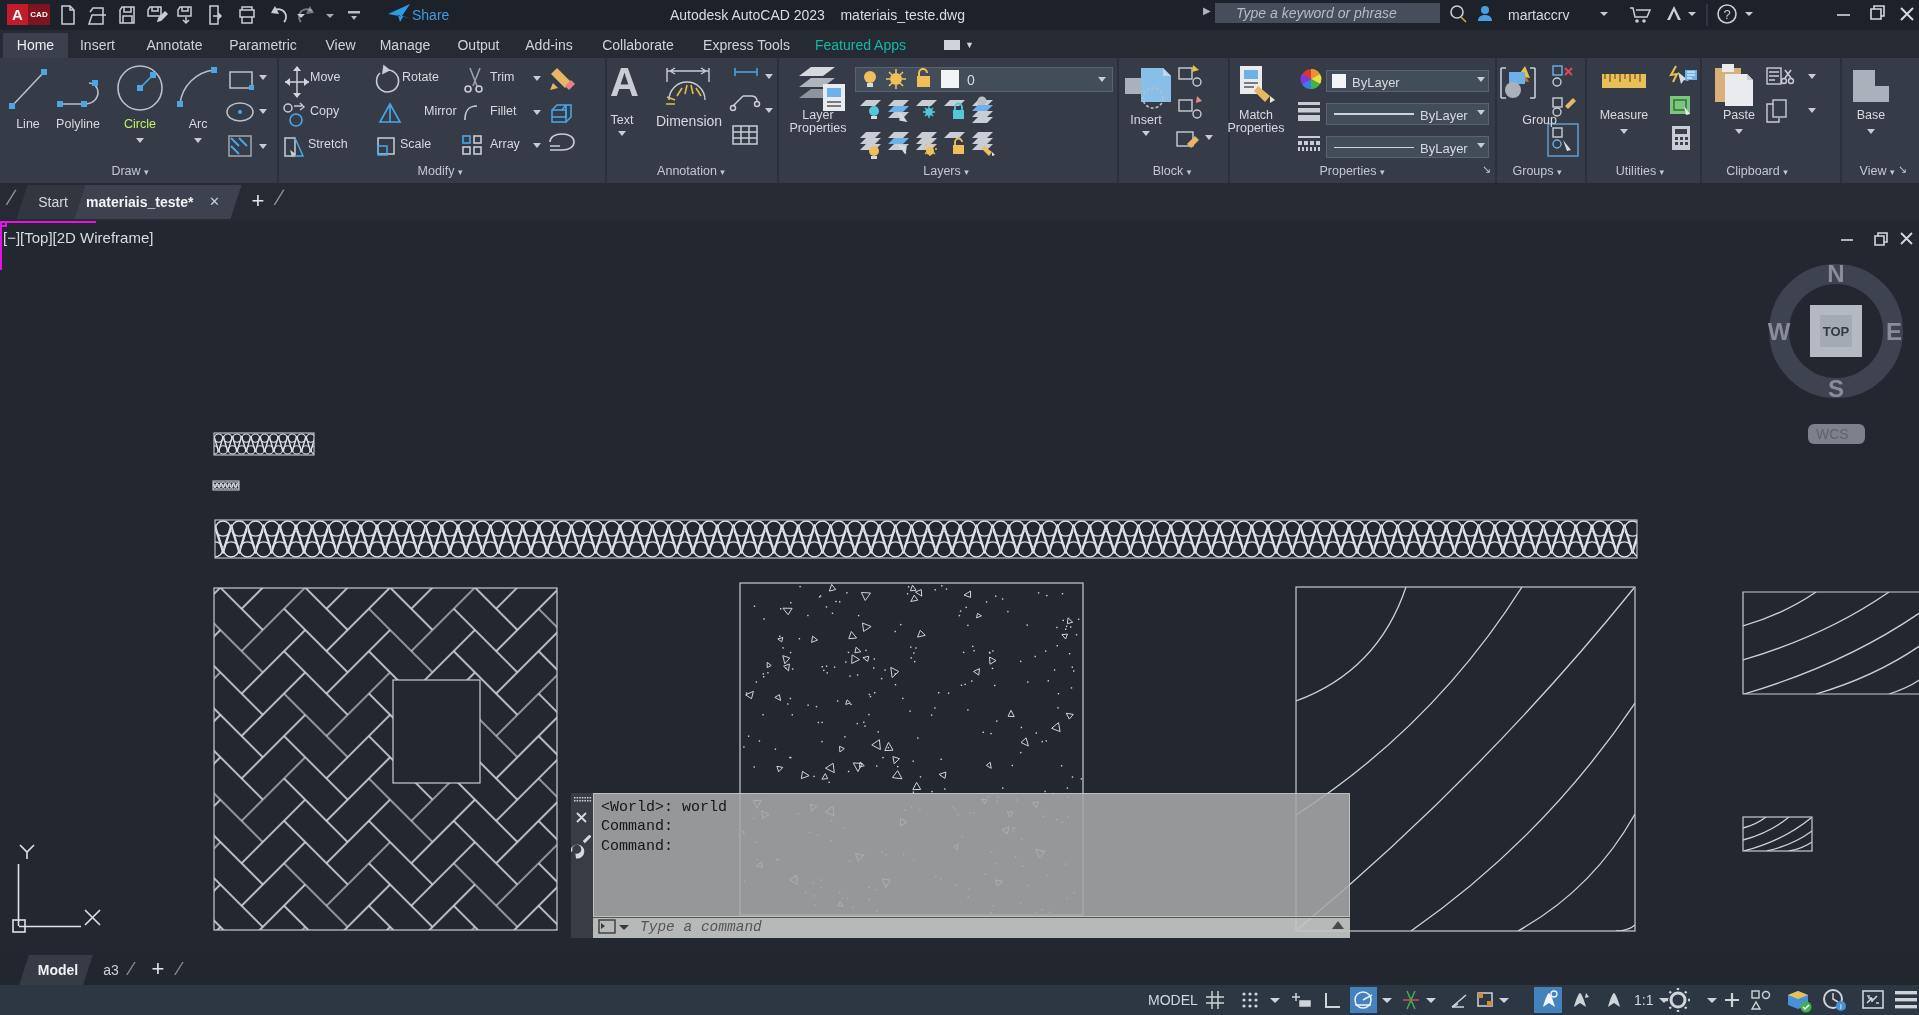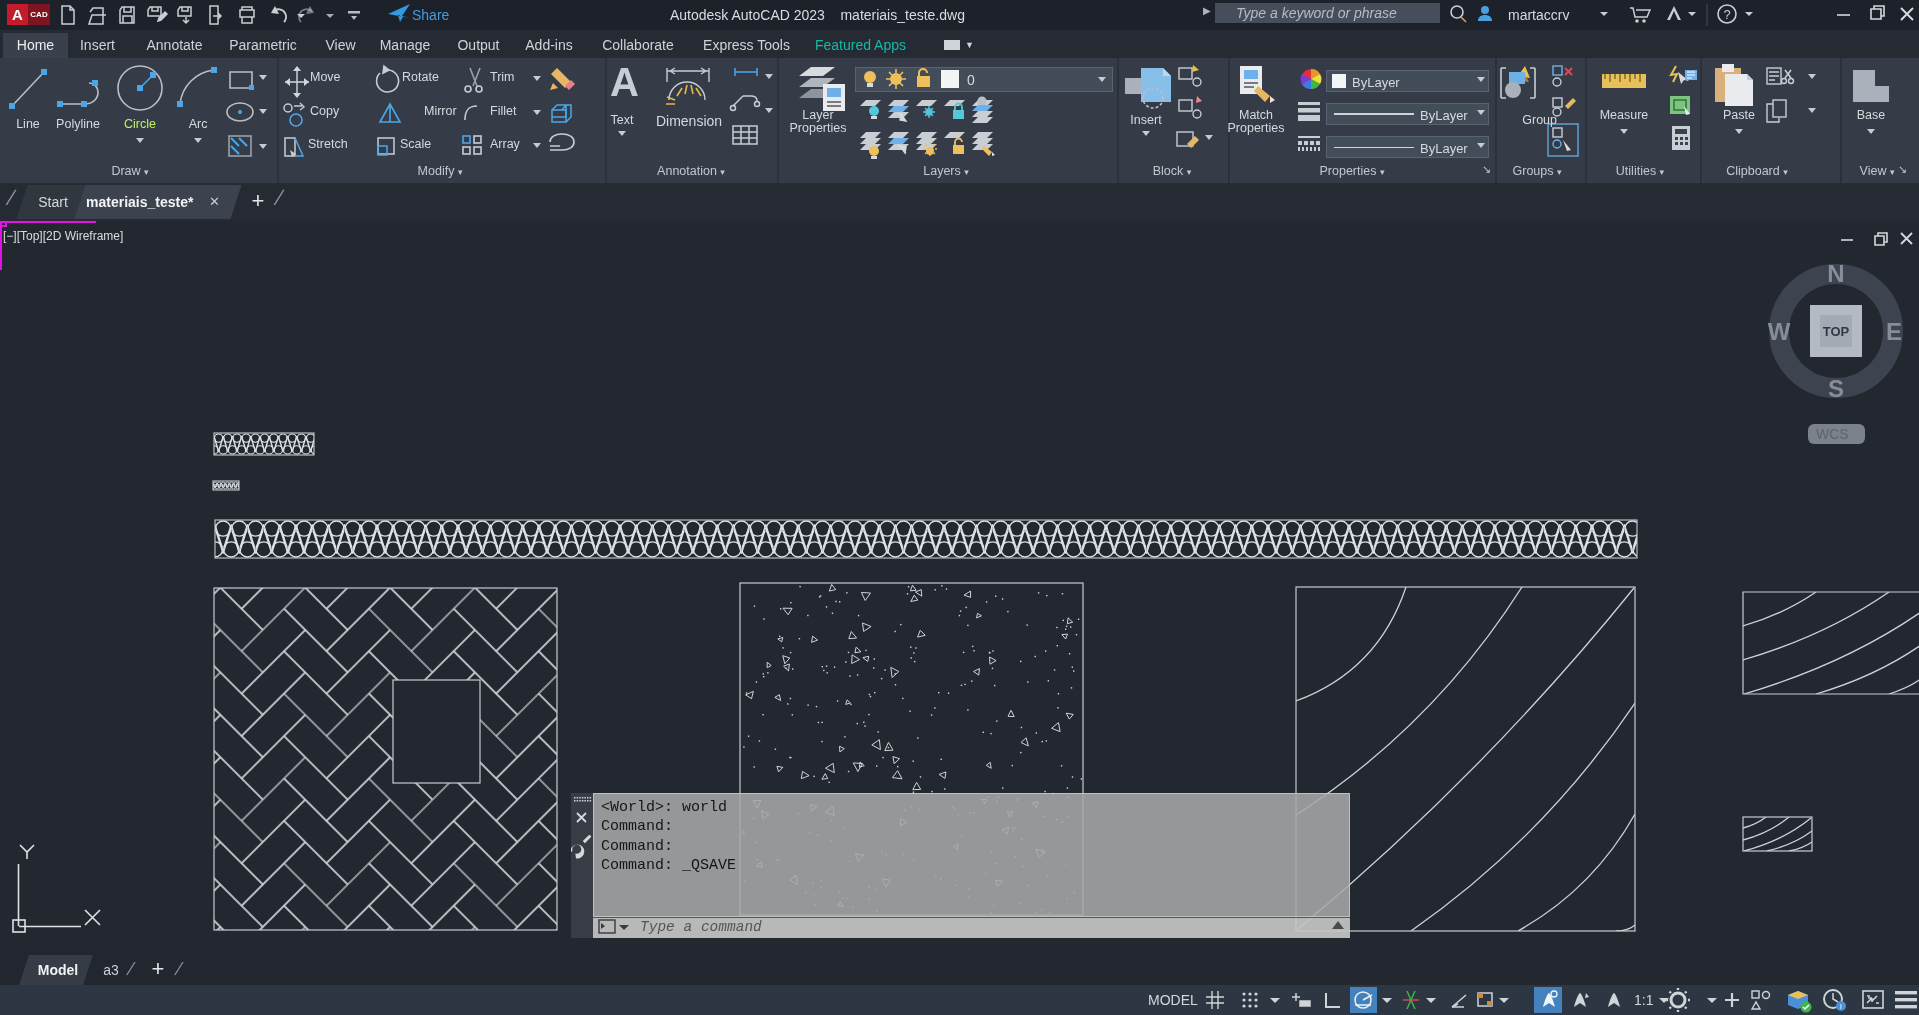--- a/index.html
+++ b/index.html
@@ -1079,21 +1079,21 @@
         <text x="1779" y="119">W</text>
         <text x="1894" y="119">E</text>
       </g>
       <rect x="1810" y="84" width="52" height="52" fill="#b4bac1"></rect>
       <rect x="1820" y="94" width="32" height="32" fill="#a3aab3"></rect>
       <text x="1836" y="115" fill="#333a45" font-family="Liberation Sans, sans-serif" font-size="13" font-weight="bold" text-anchor="middle">TOP</text>
       <rect x="1808" y="203" width="57" height="20" rx="6" fill="#9aa0a9" fill-opacity="0.75"></rect>
       <text x="1816" y="218" fill="#5d646e" font-family="Liberation Sans, sans-serif" font-size="14">WCS</text>
       <path d="M1850 210L1860 210L1855 217Z" fill="#7a828c" fill-opacity="0.9"></path>
     </svg>
-<div style="position:absolute;left:3px;top:229px;font-size:12px;color:#d8dce0">[−][Top][2D Wireframe]</div>
+<div style="position:absolute;left:3px;top:229px;font-size:15px;color:#d8dce0">[−][Top][2D Wireframe]</div>
 <svg width="90" height="20" style="position:absolute;left:1839px;top:230px" xmlns="http://www.w3.org/2000/svg">
 <g stroke="#d4d8dc" stroke-width="1.6" fill="none">
 <path d="M2 10h12"></path>
 <path d="M36 6h9v9h-9z M39 6V3h9v9h-3"></path>
 <path d="M62 3l11 11 M73 3L62 14" stroke-width="1.8"></path>
 </g>
     </svg>
 <div style="position:absolute;left:571px;top:793px;width:22px;height:145px;background:rgba(120,124,130,0.25)"></div>
     <svg width="22" height="145" style="position:absolute;left:571px;top:793px" xmlns="http://www.w3.org/2000/svg">
 <g fill="#cfd3d9">
@@ -1117,21 +1117,20 @@
       </g>
 <g transform="translate(10 52) rotate(45)">
         <path d="M-2 -10 a4.5 4.5 0 1 0 4 0 l0 -3 a7 7 0 1 1 -8 0 z M-1.5 4 h3 v8 a1.5 1.5 0 0 1 -3 0 z" fill="#d5d9de" transform="rotate(180)"></path>
       </g>
 </svg>
     <div style="position:absolute;left:593px;top:793px;width:757px;height:124px;background:rgba(168,168,168,0.87);border:1px solid rgba(225,225,225,0.55)"></div>
     <div style="position:absolute;left:601px;top:798px;width:745px;font-family:'Liberation Mono',monospace;font-size:15px;color:#161616;line-height:19.3px">
       <div style="height:19.3px">&lt;World&gt;: world</div>
       <div style="height:19.3px">Command:</div>
       <div style="height:19.3px">Command:</div>
-      <div style="height:19.3px">Command: _QSAVE</div>
     </div>
     <div style="position:absolute;left:593px;top:917px;width:757px;height:21px;background:rgba(196,196,196,0.92);border-top:1px solid #555"></div>
     <svg width="40" height="21" style="position:absolute;left:597px;top:917px" xmlns="http://www.w3.org/2000/svg">
 <rect x="2" y="3" width="16" height="13" fill="none" stroke="#3a3a3a" stroke-width="1.4"></rect>
 <path d="M4 6l4 3-4 3z" fill="#3a3a3a"></path>
 <path d="M22 8l5 5 5-5z" fill="#3a3a3a"></path>
 </svg>
     <div style="position:absolute;left:640px;top:919px;font-family:'Liberation Mono',monospace;font-style:italic;font-size:14.5px;color:#555">Type a command</div>
     <div style="position:absolute;left:1332px;top:921px;width:0;height:0;border-left:6px solid transparent;border-right:6px solid transparent;border-bottom:8px solid #4a4a4a"></div>
 <div style="position:absolute;left:0;top:952px;width:1919px;height:33px;background:#22262e">

